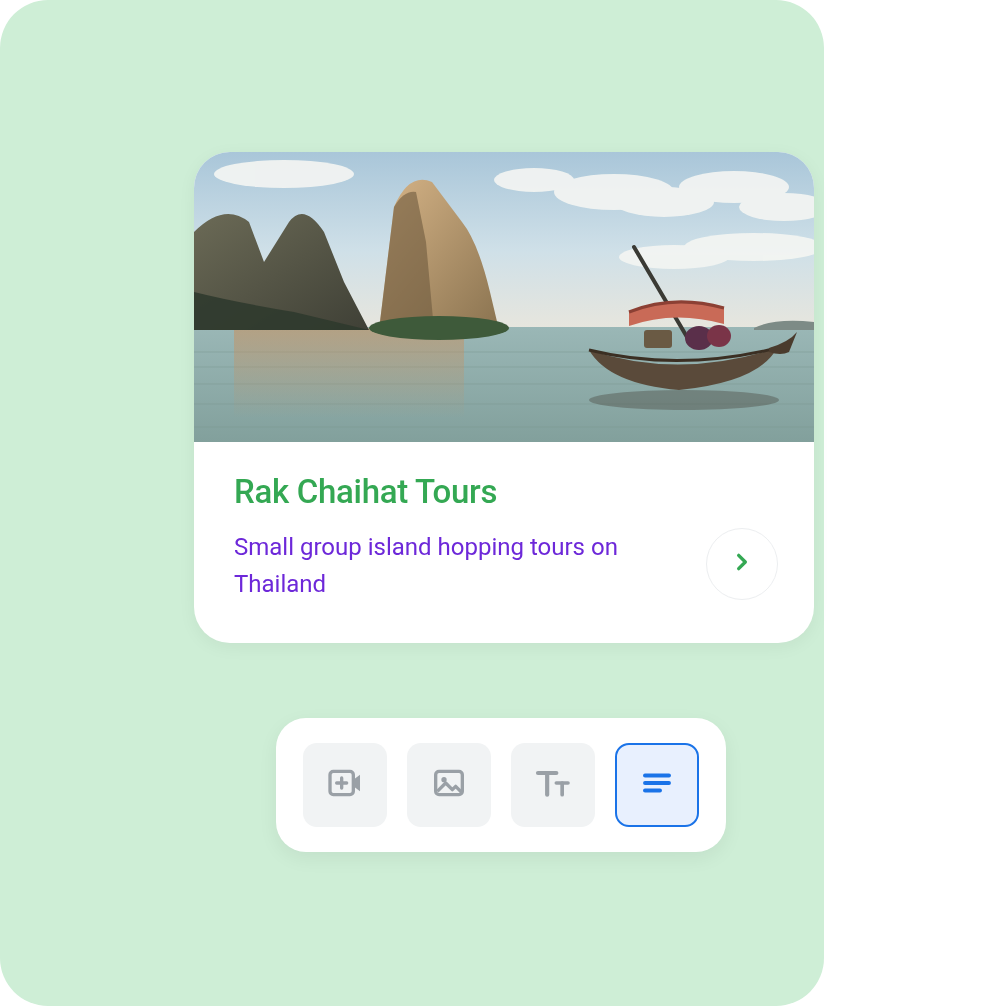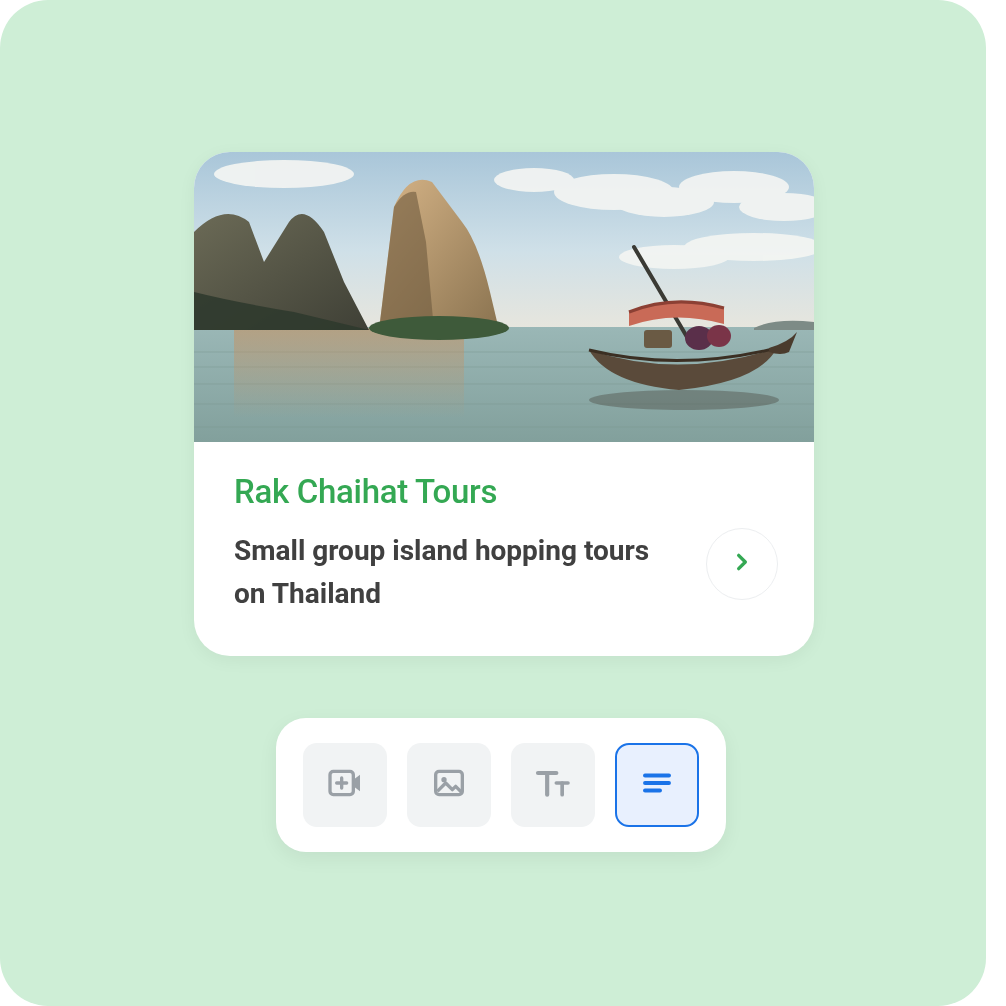--- a/index.html
+++ b/index.html
@@ -2,21 +2,21 @@
 <html><head>
 <meta charset="utf-8">
 <style>
   * { box-sizing: border-box; margin: 0; padding: 0; }
   html, body { width: 1006px; height: 1006px; }
   body {
     font-family: -apple-system, BlinkMacSystemFont, "Segoe UI", Roboto, Arial, sans-serif;
     background: #fff;
   }
   .canvas {
-    width: 986px;
+    width: 824px;
     height: 1006px;
     background: #ceeed6;
     border-radius: 48px;
     position: relative;
   }
   .card {
     position: absolute;
     left: 194px;
     top: 152px;
     width: 620px;
@@ -37,25 +37,25 @@
     position: relative;
   }
   .card-title {
     font-size: 33px;
     font-weight: 500;
     color: #34a853;
     margin-bottom: 18px;
     letter-spacing: -0.3px;
   }
   .card-desc {
-    font-size: 28px;
+    font-size: 24px;
     line-height: 1.55;
-    color: #404040;
+    color: #6d28d9;
     max-width: 430px;
-    font-weight: 700;
+    font-weight: 400;
   }
   .next-btn {
     position: absolute;
     right: 36px;
     top: 86px;
     width: 72px;
     height: 72px;
     border-radius: 50%;
     background: #fff;
     border: 1px solid #eceef0;

